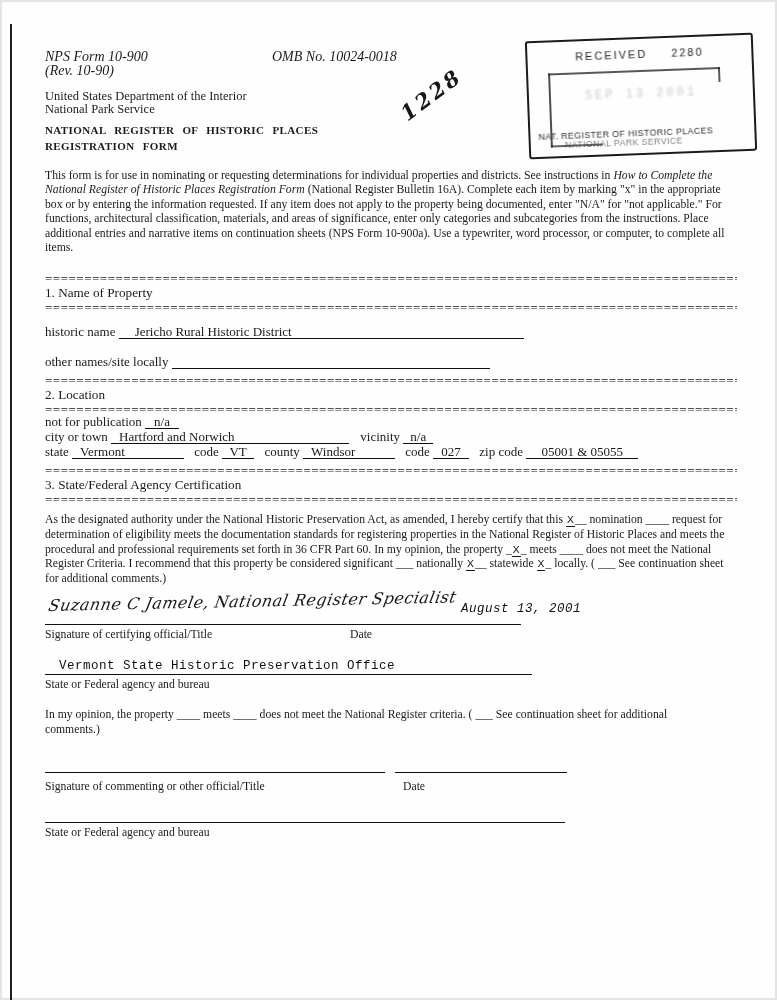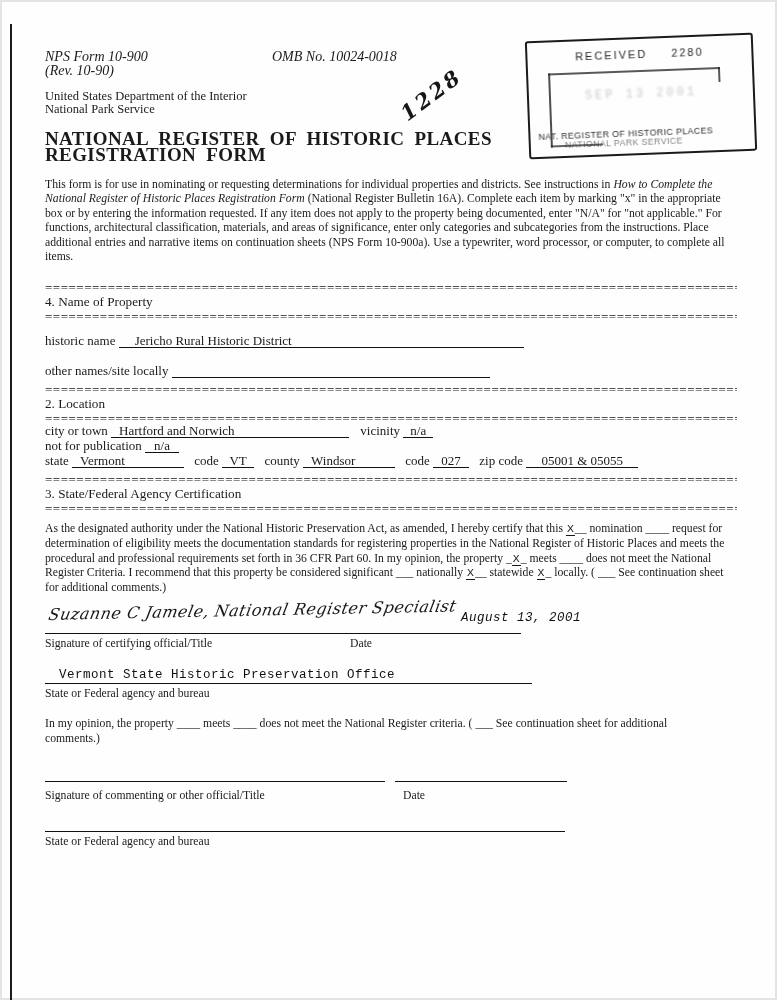--- a/index.html
+++ b/index.html
@@ -8,21 +8,21 @@
     position:relative; width:777px; height:1000px; background:#fefefe;
     font-family:"Liberation Serif", serif; color:#1a1a1a; overflow:hidden;
     box-shadow: inset 0 0 0 2px #e4e4e4;
   }
   .scan-line { position:absolute; left:10px; top:24px; width:2px; height:976px; background:#1c1c1c; }
   .content { position:absolute; left:45px; top:50px; width:692px; }
 
   .form-head-row { position:relative; font-size:14px; line-height:14px;font-style:italic; }
   .omb { position:absolute; left:227px; top:0; }
   .dept { margin-top:12px; font-size:12.5px; line-height:13px; }
-  .doc-title { margin-top:15px; font-size:19px; font-weight:bold; line-height:16px; letter-spacing:.4px; word-spacing:5px; }
+  .doc-title { margin-top:6px; font-size:11px; font-weight:bold; line-height:16px; letter-spacing:.4px; word-spacing:5px; }
 
   .intro { margin-top:15px; font-size:11.7px; line-height:14.4px; text-align:left; }
   .intro em { font-style:italic; }
 
   .divrow { width:692px; height:9px; overflow:hidden; white-space:nowrap;
             font-size:13px; line-height:9px; letter-spacing:.5px; color:#141414; }
   .sec-head { font-size:13.2px; line-height:15px; padding:2px 0 3px 0; }
 
   .field-row { font-size:13px; line-height:15px; white-space:nowrap; }
   .fill { display:inline-block; border-bottom:1.3px solid #111; height:15px; vertical-align:bottom; overflow:hidden;font-family:Liberation Serif, serif; }
@@ -111,46 +111,46 @@
     </div>
 
     <div class="doc-title">
       <div>NATIONAL REGISTER OF HISTORIC PLACES</div>
       <div>REGISTRATION FORM</div>
     </div>
 
     <p class="intro"><span>This form is for use in nominating or requesting determinations for individual properties and districts.  See instructions in </span><em>How to Complete the National Register of Historic Places Registration Form</em><span> (National Register Bulletin 16A).  Complete each item by marking "x" in the appropriate box or by entering the information requested.  If any item does not apply to the property being documented, enter "N/A" for "not applicable."  For functions, architectural classification, materials, and areas of significance, enter only categories and subcategories from the instructions.  Place additional entries and narrative items on continuation sheets (NPS Form 10-900a).  Use a typewriter, word processor, or computer, to complete all items.</span></p>
 
     <div class="divrow" style="margin-top:19px">====================================================================================================</div>
-    <div class="sec-head">4. Name of Property</div>
+    <div class="sec-head">1. Name of Property</div>
     <div class="divrow">====================================================================================================</div>
 
     <div class="field-row" style="margin-top:12px">
       <span>historic name</span>
       <span class="fill pad16" style="width:405px">Jericho Rural Historic District</span>
     </div>
 
     <div class="field-row" style="margin-top:15px">
       <span>other names/site locally</span>
       <span class="fill" style="width:318px"></span>
     </div>
 
     <div class="divrow" style="margin-top:7px">====================================================================================================</div>
     <div class="sec-head">2. Location</div>
     <div class="divrow">====================================================================================================</div>
 
     <div class="field-row">
+      <span>not for publication</span>
+      <span class="fill ctr" style="width:34px">n/a</span>
+    </div>
+    <div class="field-row">
       <span>city or town</span>
       <span class="fill pad8" style="width:238px">Hartford and Norwich</span>
       <span style="padding-left:8px">vicinity</span>
       <span class="fill ctr" style="width:30px">n/a</span>
-    </div>
-    <div class="field-row">
-      <span>not for publication</span>
-      <span class="fill ctr" style="width:34px">n/a</span>
     </div>
     <div class="field-row">
       <span>state</span>
       <span class="fill pad8" style="width:112px">Vermont</span>
       <span style="padding-left:7px">code</span>
       <span class="fill ctr" style="width:32px">VT</span>
       <span style="padding-left:7px">county</span>
       <span class="fill pad8" style="width:92px">Windsor</span>
       <span style="padding-left:7px">code</span>
       <span class="fill ctr" style="width:36px">027</span>

